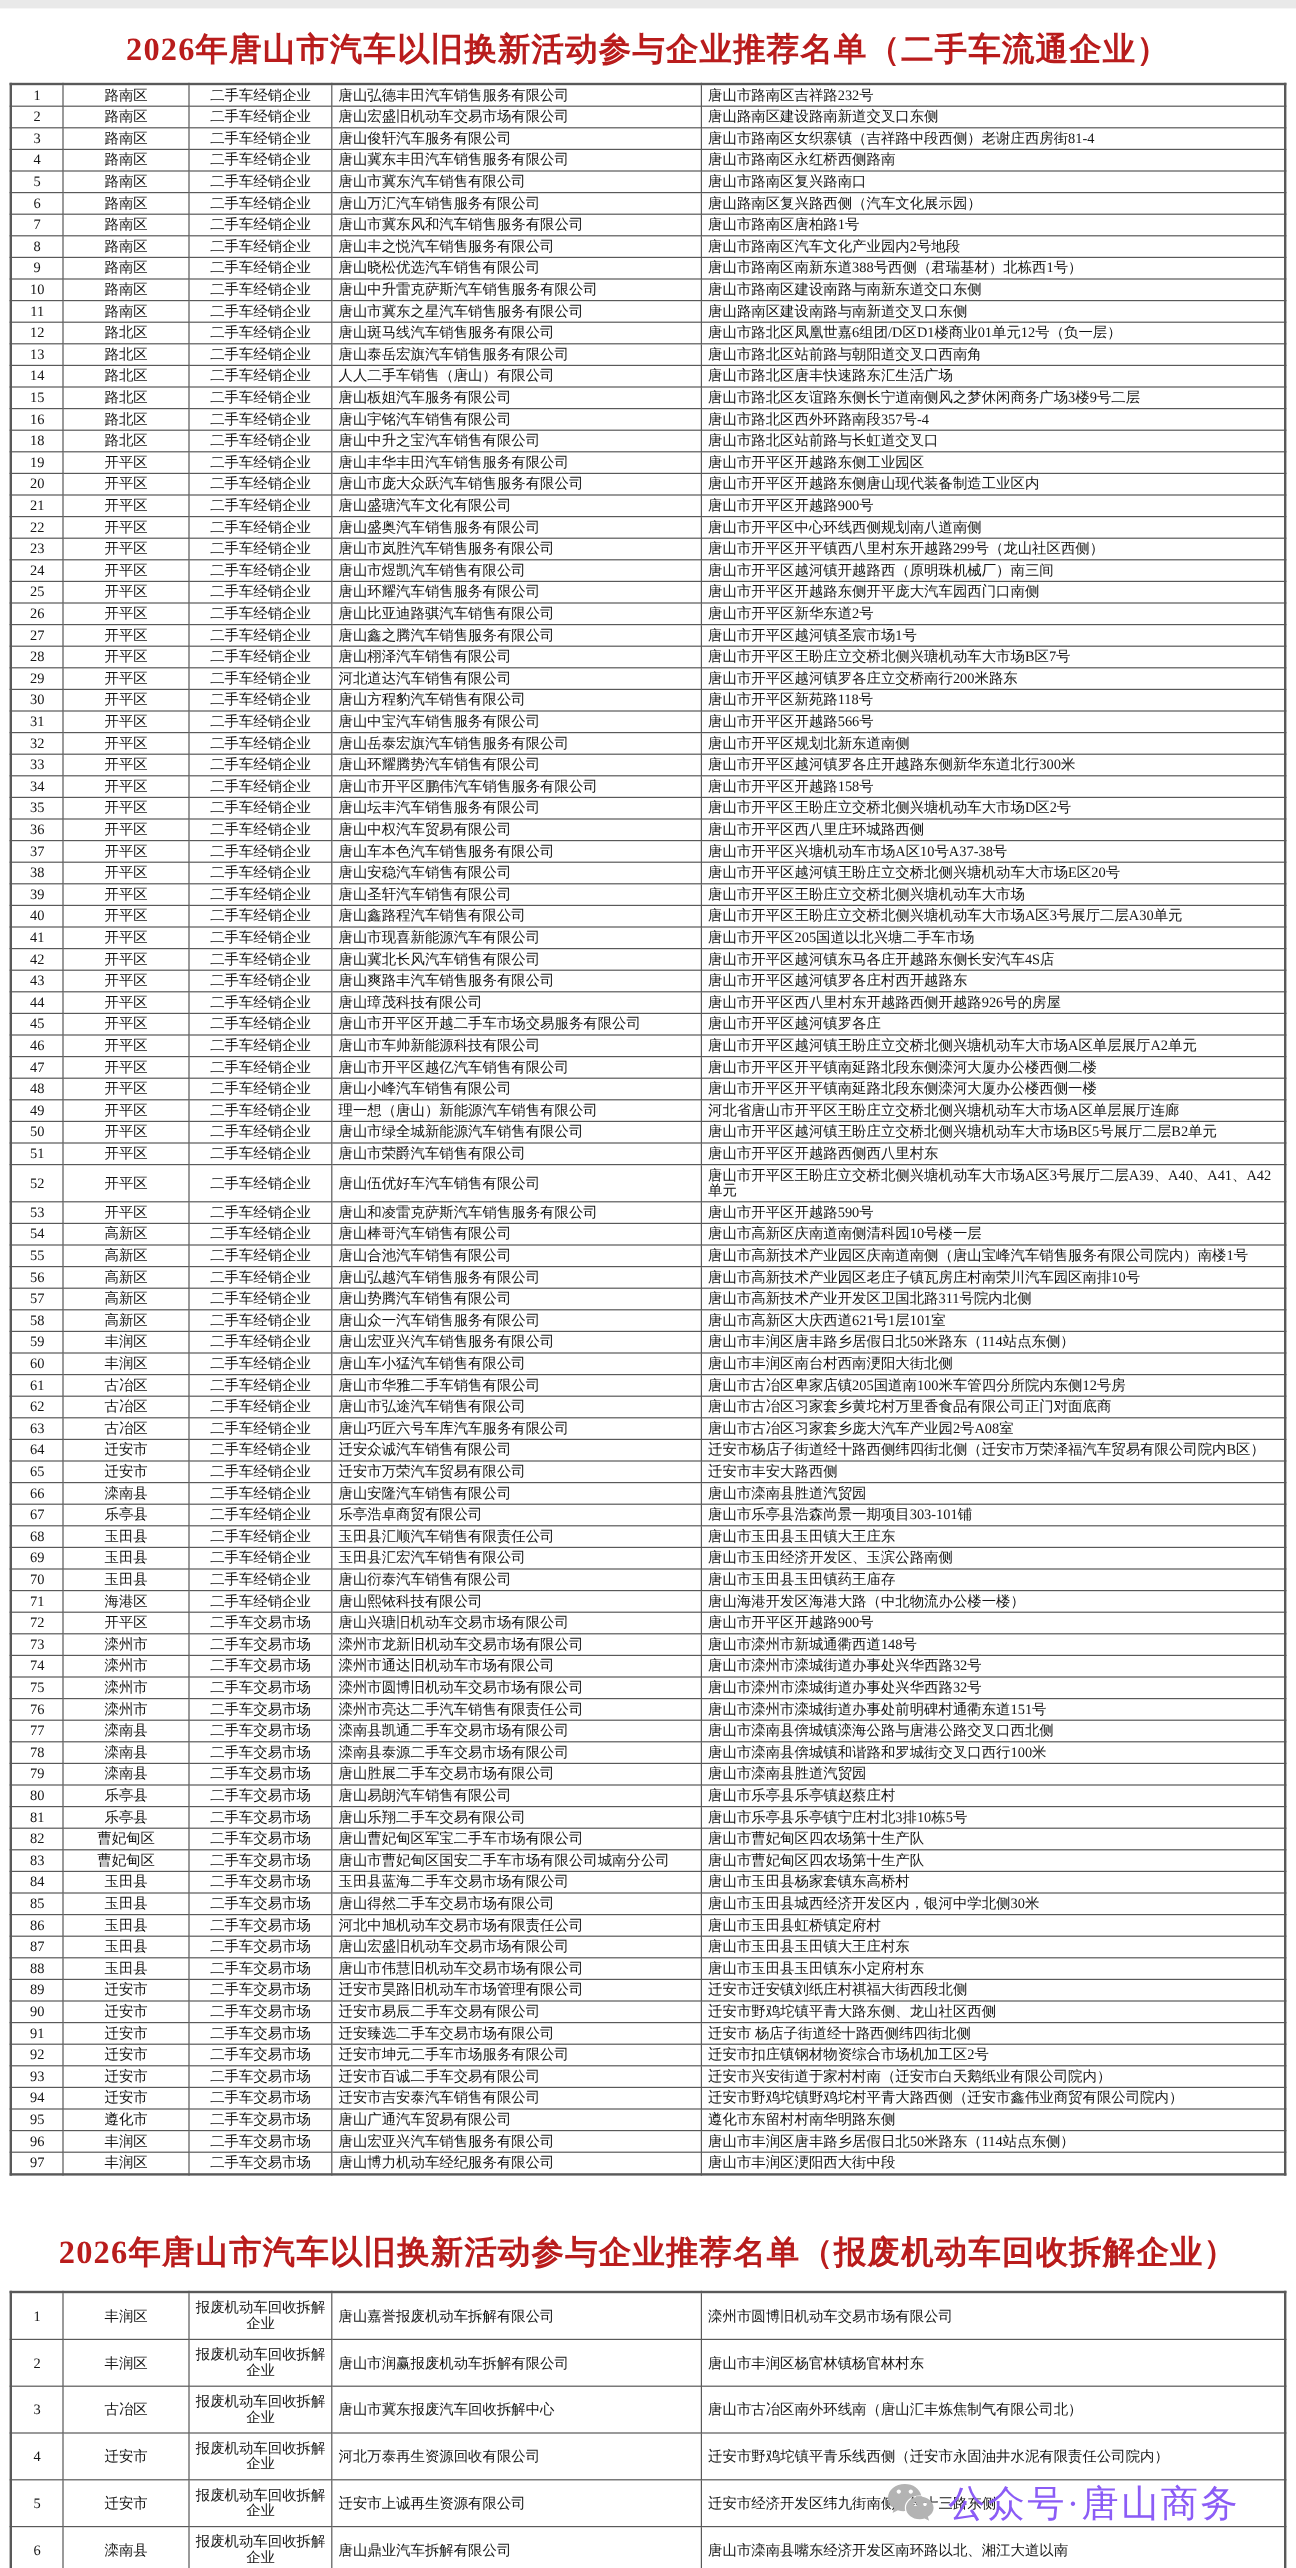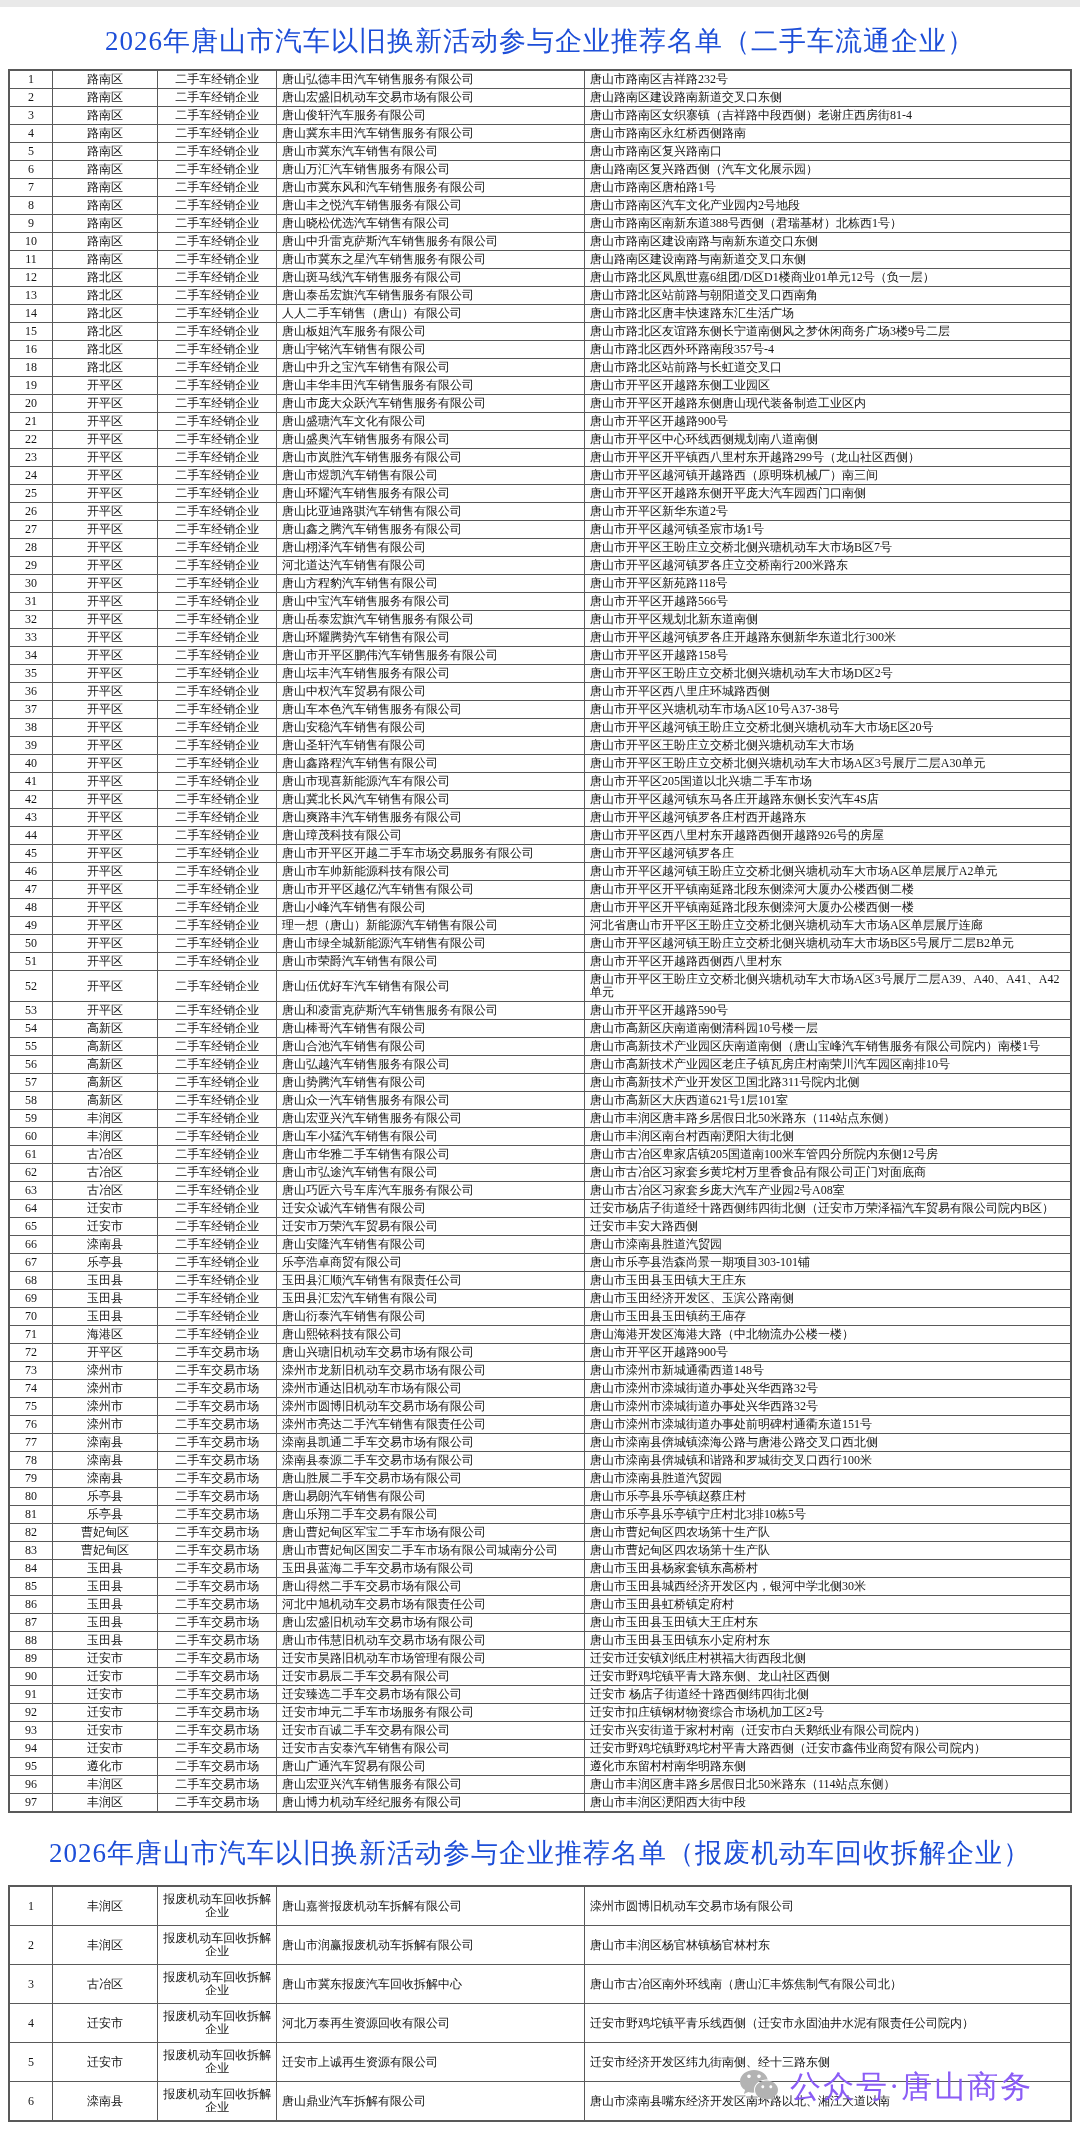--- a/index.html
+++ b/index.html
@@ -8,27 +8,27 @@
     background:#ffffff;
     font-family:"Liberation Serif","DejaVu Serif",serif;
     color:#111;
     position:relative;
     overflow:hidden;
   }
   .top-edge{height:7px;width:100%;background:#e9e9e9;}
   .doc{padding:0 8px;}
   .tbl-title{
     text-align:center;
-    font-weight:normal;
+    font-weight:bold;
     font-size:27px;
     letter-spacing:1px;
     margin:16px 0 10px 0;
-    color:#1d4ed8;
+    color:#b91c1c;
   }
-  .tbl-title.second{margin-top:22px;margin-bottom:14px;}
+  .tbl-title.second{margin-top:46px;margin-bottom:14px;}
   table{
     width:100%;
     border-collapse:collapse;
     table-layout:fixed;
     background:#fff;
   }
   table.t1{border:2px solid #595959;}
   table.t2{border:2px solid #595959;}
   td{
     border:1px solid #595959;

